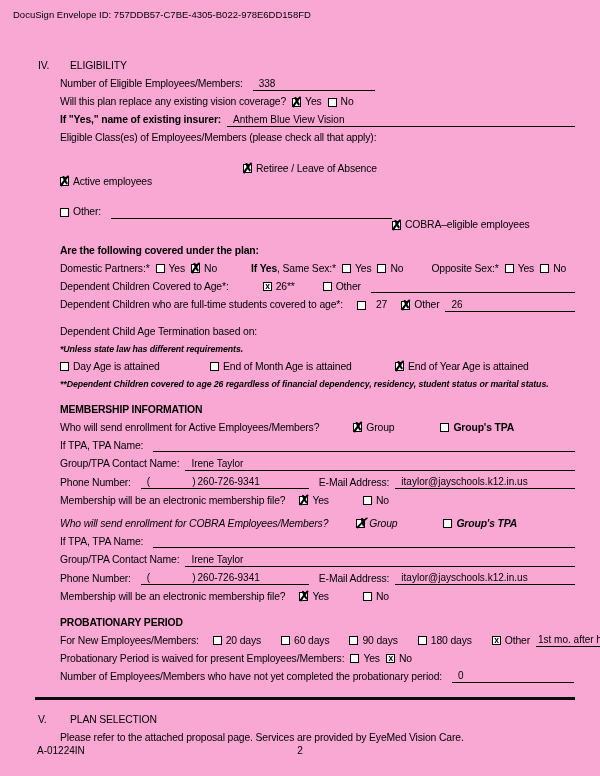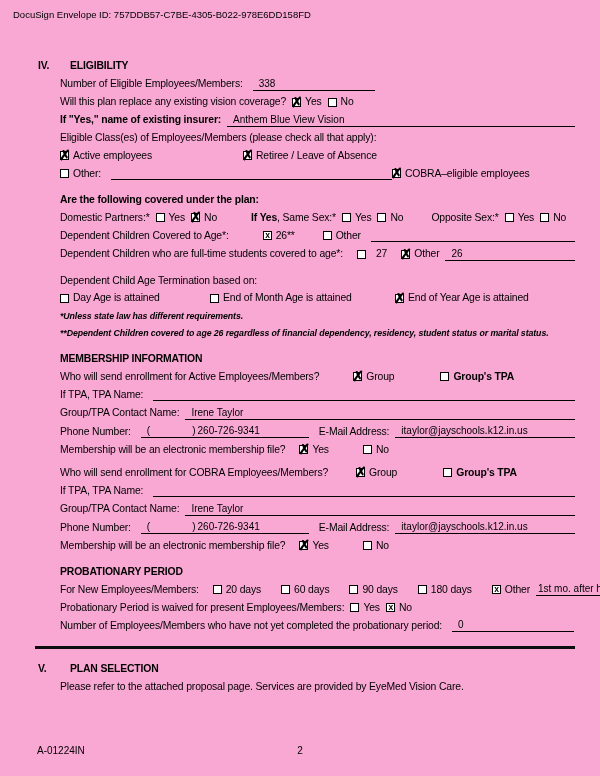--- a/index.html
+++ b/index.html
@@ -7,43 +7,43 @@
   .page {
     position:relative; width:600px; height:776px; background:#f9a8d4;
     font-family:"Liberation Sans", sans-serif; color:#000; overflow:hidden;
   }
   .ds-header { position:absolute; top:9px; left:13px; font-size:9.5px; color:#000; }
   .content {
     position:absolute; top:60px; left:60px; width:515px; font-size:10.4px;
     letter-spacing:-0.15px; line-height:12px;
   }
   .row { display:flex; align-items:center; margin-top:5.5px; white-space:nowrap; min-height:12px; }
-  .sec-head { position:relative; font-weight:bold; margin-top:0;padding-left:10px; }
+  .sec-head { position:relative; font-weight:normal; margin-top:0;padding-left:10px; }
   .sec-num { position:absolute; left:-22px; top:0; }
   .b { font-weight:bold; }
   .gap10 { margin-top:14px; }
-  .gap8  { margin-top:11px; }
+  .gap8  { margin-top:11px;font-style:italic; }
   .subhead { font-weight:bold; margin-top:14px; }
   
   .cb { display:inline-block; width:9px; height:9px; border:1px solid #000;
         position:relative; margin-right:4px; flex:none; background:#fff; }
   .cb.ds::after { content:"\2717"; position:absolute; left:-2px; top:-3px;
         font-size:14px; font-weight:bold; line-height:12px; }
   .cb.tx::after { content:"x"; position:absolute; left:1.5px; top:-1.5px;
         font-size:8.5px; font-weight:bold; line-height:9px; }
   
   .line { border-bottom:1px solid #000; align-self:flex-end; height:13px;
           display:flex; align-items:flex-end; }
   .line .val { padding-left:6px; font-size:10px; letter-spacing:0; }
   .grow { flex:1; }
   .sp6 { width:6px; flex:none; } .sp10 { width:10px; flex:none; }
   .sp14 { width:14px; flex:none; } .sp20 { width:20px; flex:none; }
   .sp28 { width:28px; flex:none; } .sp34 { width:34px; flex:none; }
   .col { display:flex; align-items:center; }
-  .col1 { width:183px; flex:none; }
+  .col1 { width:183px; flex:none;margin-top:26px; }
   .foot { font-style:italic; font-weight:bold; font-size:8.8px; letter-spacing:-0.1px; }
   .divider { height:3px; background:#0d0d0d; margin:14px 0 0 -25px; }
   .plan-body { margin-top:6px;align-items:flex-end; }
   .footer { position:absolute; bottom:20px; left:0; width:600px; font-size:10px; }
   .footer .code { position:absolute; left:37px; bottom:0; }
   .footer .pageno { width:100%; text-align:center; }
   .phoneline { width:168px; flex:none; }
   .paren-gap { display:inline-block; width:42px; }
 </style>
 </head>
@@ -168,37 +168,37 @@
       <span class="sp6"></span>
       <span class="line grow">
           <span class="val">26</span>
         </span>
     </div>
 
     <div class="row gap10">
       <span>Dependent Child Age Termination based on:</span>
     </div>
 
+    <div class="row foot">
+      <span>*Unless state law has different requirements.</span>
+    </div>
+
     <div class="row">
       <span class="col" style="width:150px">
         <span class="cb"></span>
         <span>Day Age is attained</span>
       </span>
       <span class="col" style="width:185px">
         <span class="cb"></span>
         <span>End of Month Age is attained</span>
       </span>
       <span class="col">
         <span class="cb ds"></span>
         <span>End of Year Age is attained</span>
       </span>
-    </div>
-
-    <div class="row foot">
-      <span>*Unless state law has different requirements.</span>
     </div>
     <div class="row foot">
       <span>**Dependent Children covered to age 26 regardless of financial dependency, residency, student status or marital status.</span>
     </div>
 
     <div class="subhead">MEMBERSHIP INFORMATION</div>
 
     <div class="row">
       <span>Who will send enrollment for Active Employees/Members?</span>
       <span class="sp34"></span>

